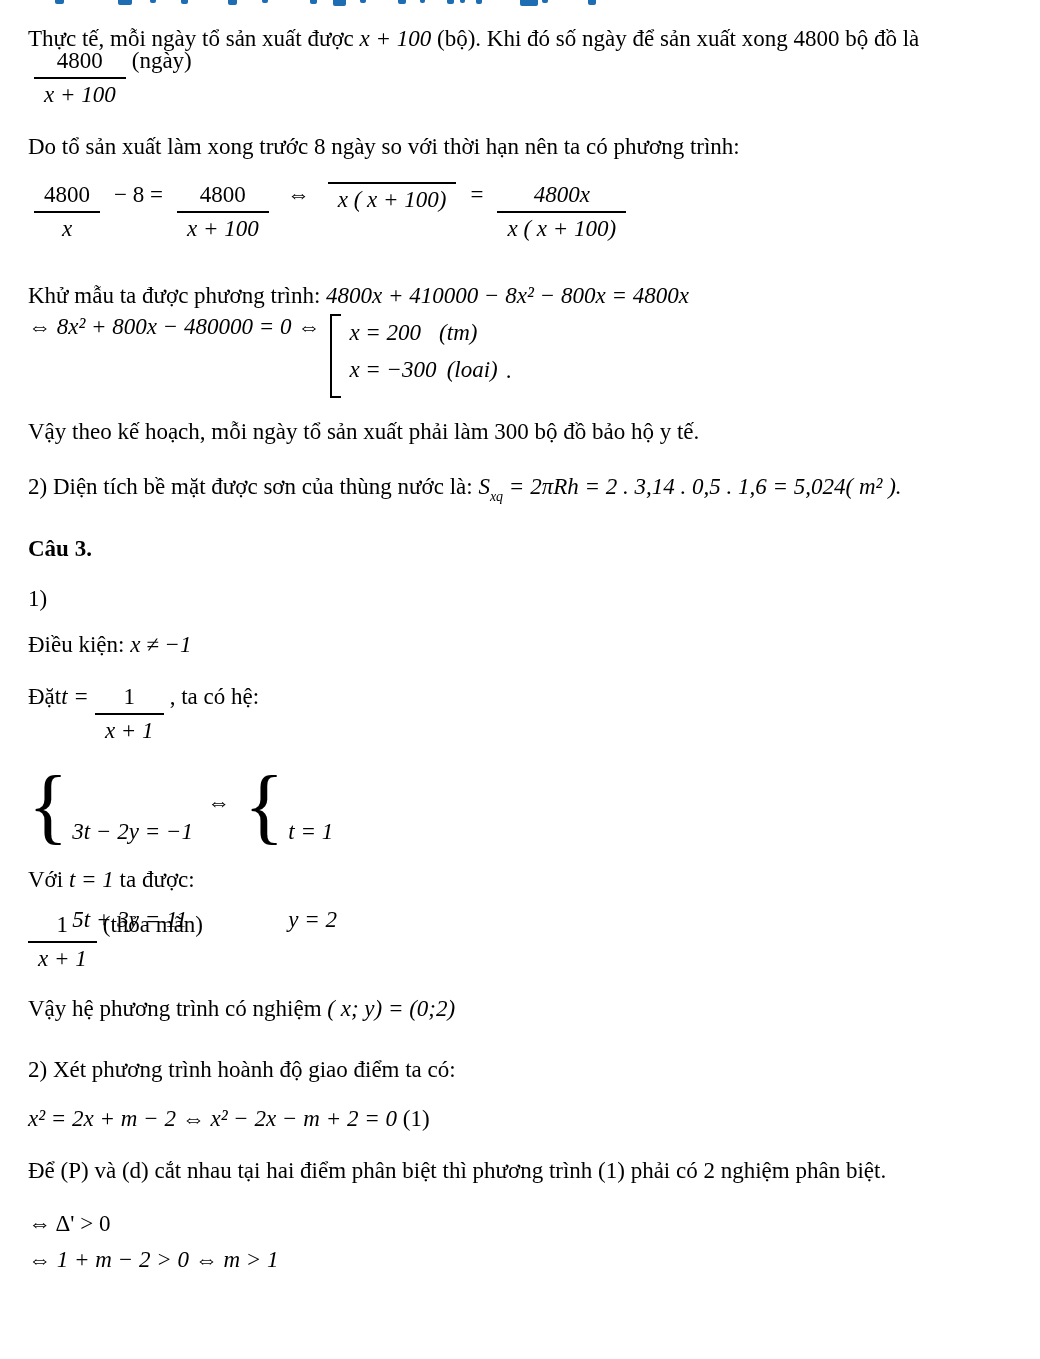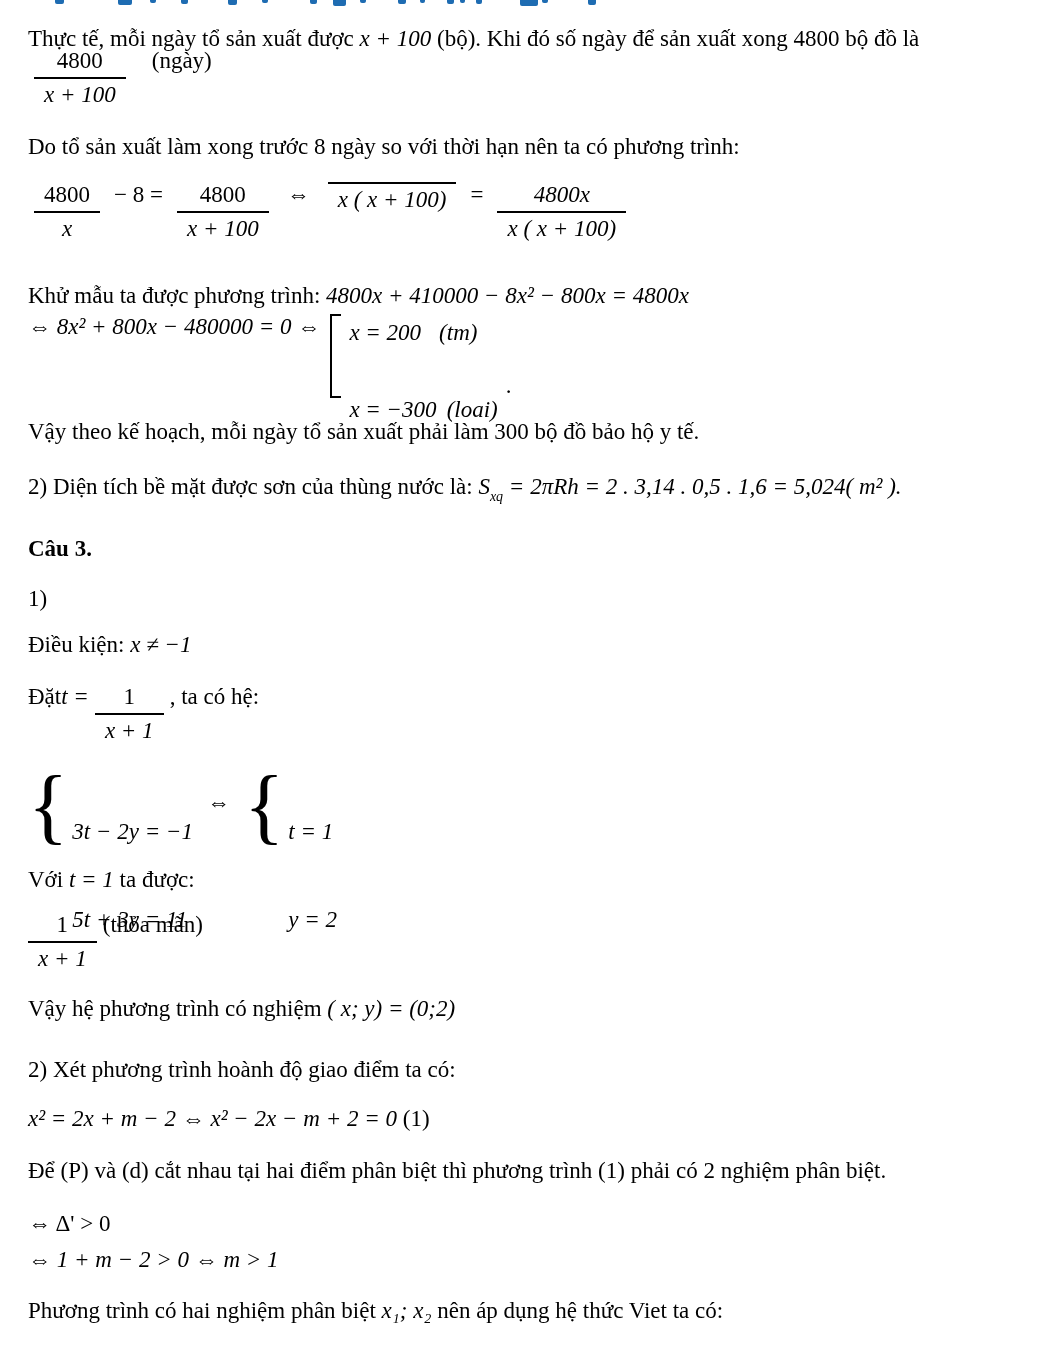--- a/index.html
+++ b/index.html
@@ -18,21 +18,21 @@
   .frac .num { padding:0 10px 3px; }
   .frac .bar { align-self:stretch; height:0; border-top:2px solid #000; }
   .frac .den { padding:3px 10px 0; }
 
   
   .op { margin:0 8px; }
   .arrow { margin:0 12px; font-style:normal; }
 
   
   .sqbr { width:11px; height:84px; border:2.5px solid #000; border-right:none; margin:0 8px 0 10px; flex:none; }
-  .cases { display:inline-flex; flex-direction:column;gap:40px; }
+  .cases { display:inline-flex; flex-direction:column; }
   .cases .crow { line-height:37px; display:flex; }
   .cases .tag { margin-left:18px; }
   .period { align-self:center; margin:30px 0 0 8px; }
 
   
   .brace { font-size:84px; font-weight:400; line-height:84px; transform:scaleY(1.0); font-style:normal; flex:none; }
   .syscol { display:inline-flex; flex-direction:column; margin-left:4px; }
   .syscol .srow { line-height:40px;margin-top:48px; }
 
   sub.msub { font-size:14px; vertical-align:-7px; font-style:italic; }
@@ -69,21 +69,21 @@
   <div class="ln" style="top:26px">
     <span class="rm">Thực tế, mỗi ngày tổ sản xuất được </span><span class="mi">x + 100</span><span class="rm"> (bộ). Khi đó số ngày để sản xuất xong 4800 bộ đồ là</span>
   </div>
 
   <div class="ln row" style="top:48px">
     <span class="frac">
       <span class="num rm">4800</span>
       <span class="bar"></span>
       <span class="den mi">x + 100</span>
     </span>
-    <span class="rm" style="margin-left:20px">(ngày)</span>
+    <span class="rm" style="margin-left:0">(ngày)</span>
   </div>
 
   <div class="ln" style="top:134px">
     <span class="rm">Do tổ sản xuất làm xong trước 8 ngày so với thời hạn nên ta có phương trình:</span>
   </div>
 
   <div class="ln row" style="top:182px">
     <span class="frac">
       <span class="num rm">4800</span>
       <span class="bar"></span>
@@ -203,17 +203,14 @@
   </div>
 
   <div class="ln" style="top:1211px">
     <span class="rm">⇔ Δ' &gt; 0</span>
   </div>
 
   <div class="ln" style="top:1247px">
     <span class="mi">⇔ 1 + m − 2 &gt; 0 ⇔ m &gt; 1</span>
   </div>
 
-  <div class="ln" style="top:1298px">
-    <span class="rm">Phương trình có hai nghiệm phân biệt </span><span class="mi">x₁; x₂</span><span class="rm"> nên áp dụng hệ thức Viet ta có:</span>
-  </div>
 
 </div>
 
 </body></html>

